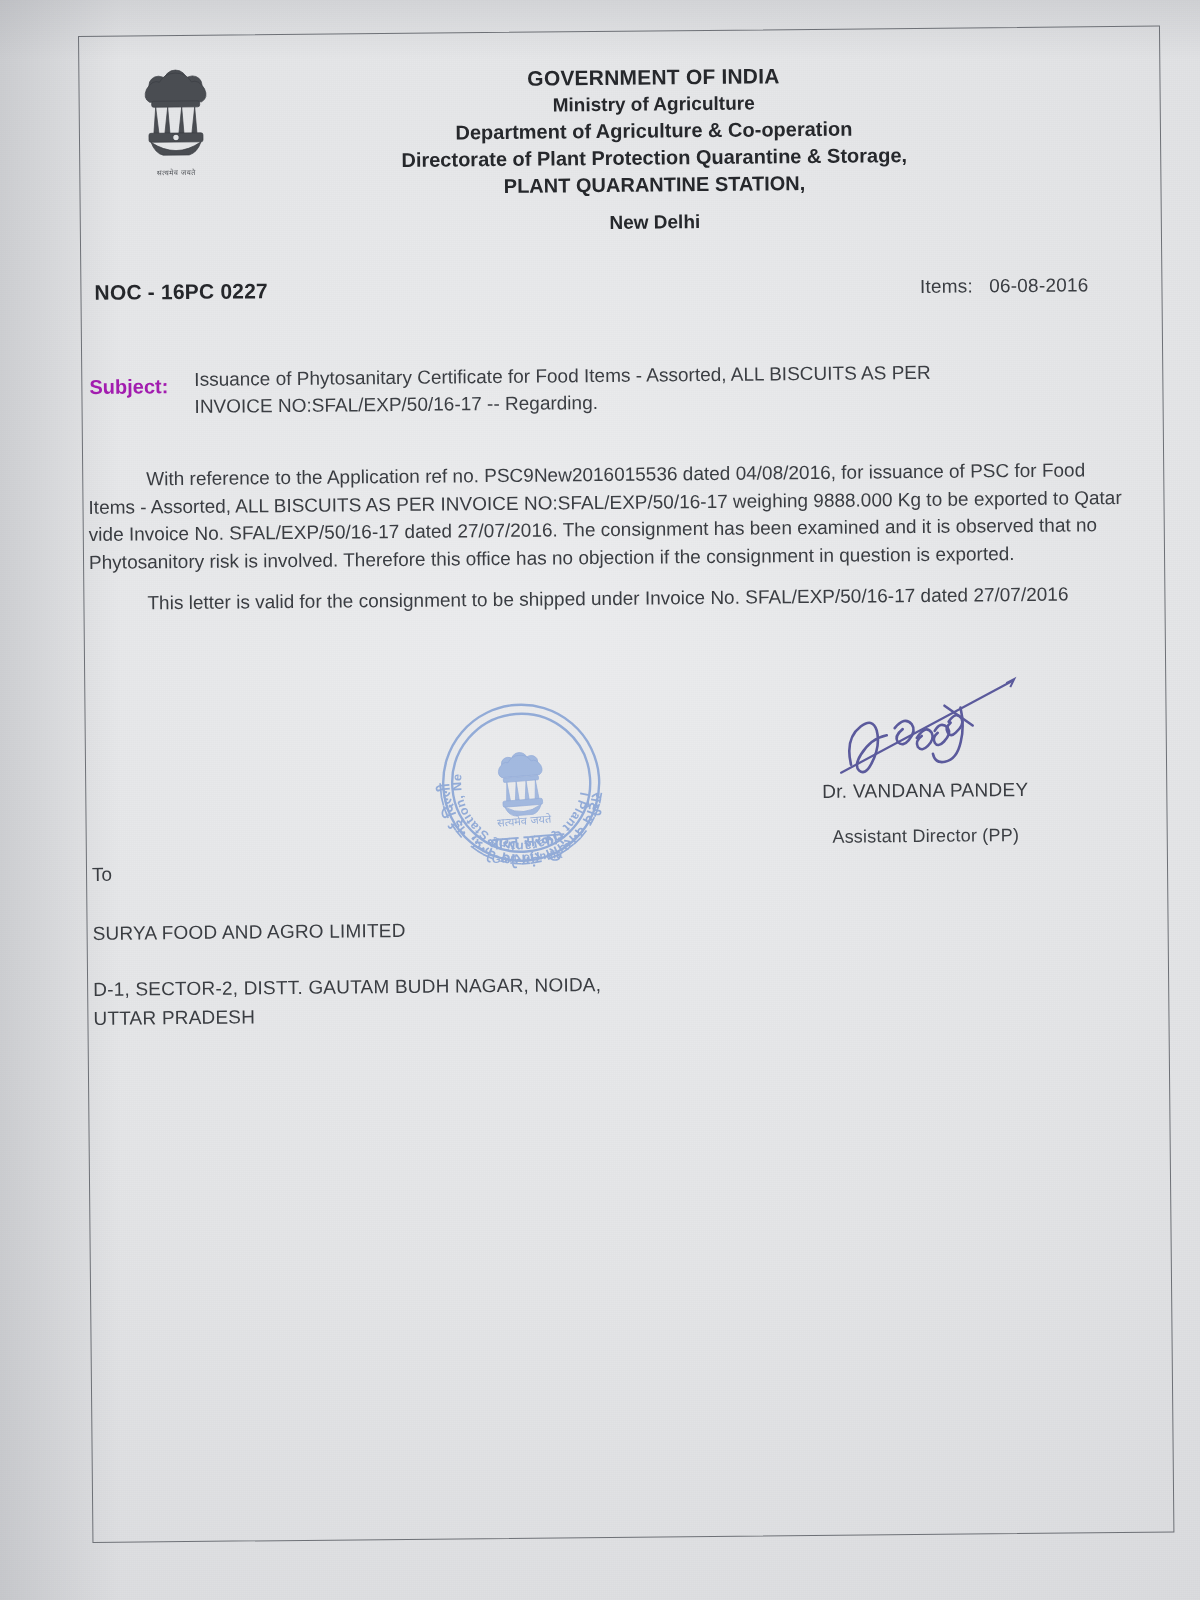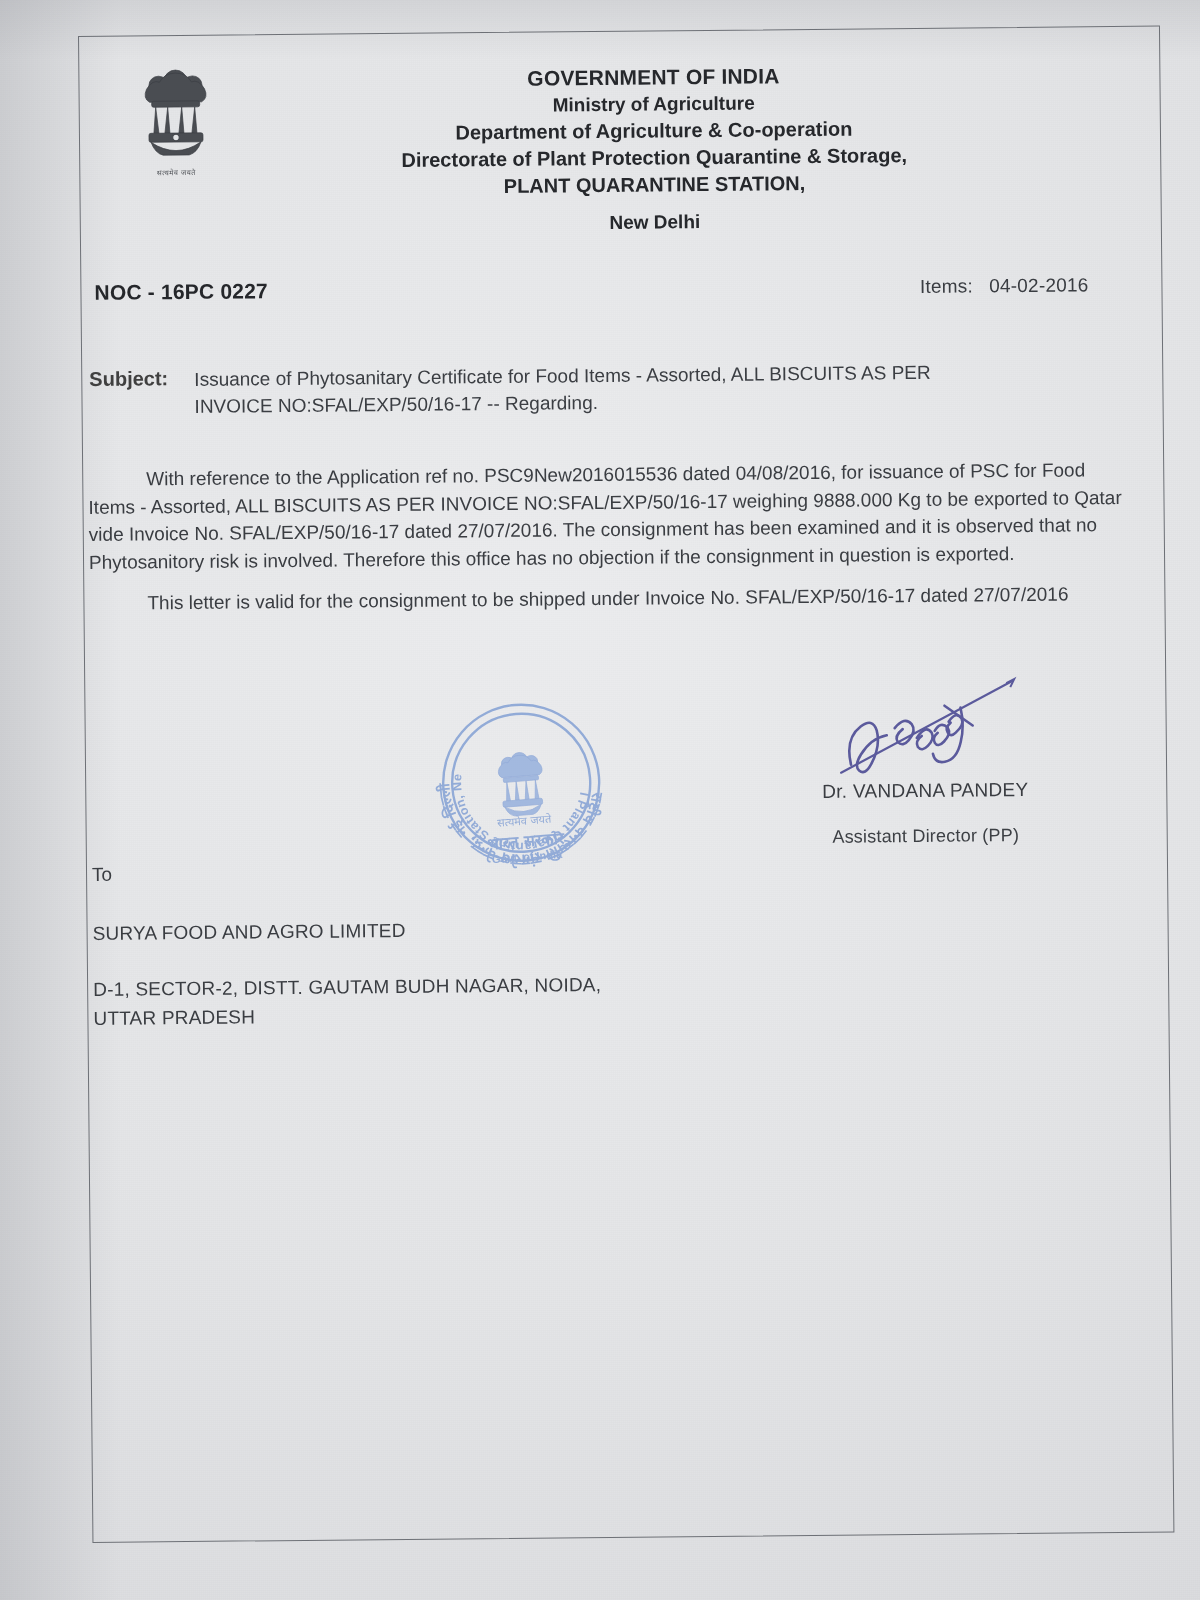--- a/index.html
+++ b/index.html
@@ -135,22 +135,23 @@
   .subject-block {
     position: absolute;
     left: 8px;
     top: 332px;
     width: 1045px;
   }
   .subject-label {
     float: left;
     font-size: 20px;
     font-weight: bold;
-    color: #404040;
+    color: #a21caf;
     margin-right: 12px;
+    margin-top: 8px;
   }
   .subject-text {
     font-size: 19px;
     color: #3b3e43;
     line-height: 1.42;
     padding-left: 105px;
   }
 
   
   .body-block {
@@ -258,21 +259,21 @@
     <span class="hdr-line h4">Directorate of Plant Protection Quarantine &amp; Storage,</span>
     <span class="hdr-line h5">PLANT QUARANTINE STATION,</span>
     <span class="hdr-line h6">New Delhi</span>
   </div>
 
   <div class="noc-row">
     <div class="noc-no">NOC - 16PC 0227</div>
     <div class="noc-date">
       <span>Items:</span>
       &nbsp;
-      <span>04-02-2016</span>
+      <span>06-08-2016</span>
     </div>
   </div>
 
   <div class="subject-block">
     <span class="subject-label">Subject:</span>
     <div class="subject-text">
       <div>Issuance of Phytosanitary Certificate for Food Items - Assorted, ALL BISCUITS AS PER</div>
       <div>INVOICE NO:SFAL/EXP/50/16-17  --  Regarding.</div>
     </div>
   </div>

